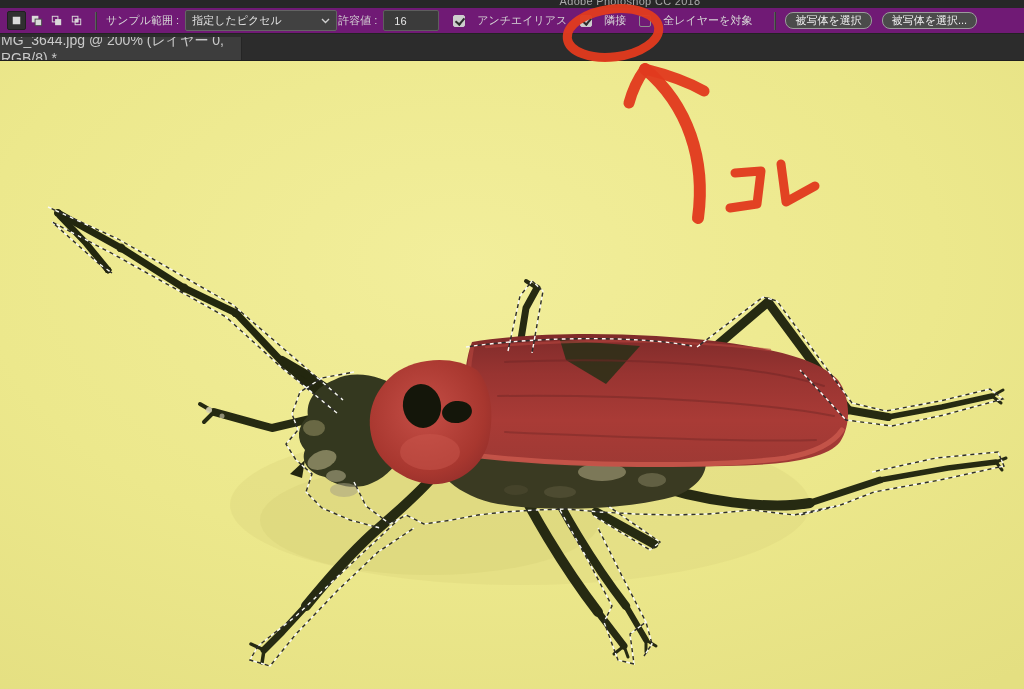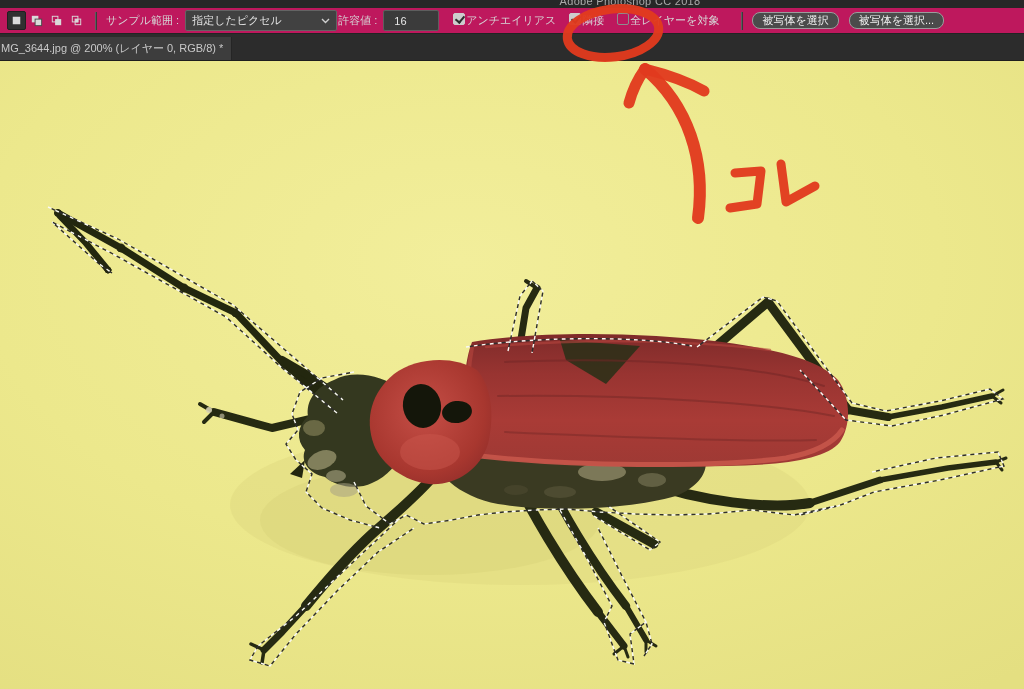--- a/index.html
+++ b/index.html
@@ -3,48 +3,48 @@
 <meta charset="utf-8">
 <style>
   html,body{margin:0;padding:0}
   body{width:1024px;height:689px;overflow:hidden;position:relative;
        font-family:"Liberation Sans",sans-serif;background:#2d2d2d}
   
   #titlebar{position:absolute;top:0;left:0;right:0;height:14px;background:#272727;overflow:hidden;z-index:5}
   #titlebar .t{position:absolute;top:-5px;left:630px;transform:translateX(-50%);
                font-size:11px;color:#a9a9a9;white-space:nowrap;letter-spacing:.3px}
   
-  #optionsbar{position:absolute;top:8px;left:0;right:0;height:25px;background:#be185d;
+  #optionsbar{position:absolute;top:8px;left:0;right:0;height:25px;background:#701a75;
               border-bottom:1px solid #232323;display:flex;align-items:center;
               color:#d6d6d6;font-size:11px;white-space:nowrap;z-index:5}
   .tools{display:flex;align-items:center;margin-left:7px;gap:1px}
   .tool{width:19px;height:19px;background:transparent;border:1px solid transparent;
         padding:0;display:flex;align-items:center;justify-content:center;border-radius:2px}
   .tool svg{width:15px;height:15px;display:block}
   .tool.selected{background:#303030;border-color:#202020}
   .vsep{width:1px;height:18px;background:#5e5e5e;border-right:1px solid #3a3a3a;margin:0 9px}
   .lbl{color:#d6d6d6;margin-right:6px}
   .dropdown{display:flex;align-items:center;justify-content:space-between;
             width:138px;height:19px;background:#414141;border:1px solid #646464;border-radius:2px;
             padding:0 6px;margin-right:1px;color:#e4e4e4}
   .dropdown .chev svg{width:9px;height:6px;display:block}
   .numfield{width:44px;height:19px;background:#3b3b3b;border:1px solid #5e5e5e;border-radius:2px;
             display:flex;align-items:center;padding-left:10px;margin-right:14px;color:#e8e8e8}
-  .cbg{display:flex;gap:1px;margin-right:13px}
+  .cbg{display:flex;align-items:center;gap:12px;margin-right:13px}
   .cb{width:12px;height:12px;border:1px solid #8e8e8e;border-radius:2px;box-sizing:border-box;position:relative;flex:0 0 auto}
   .cb.checked{background:#cdcdcd;border-color:#cdcdcd}
   .cb.checked::after{content:"";position:absolute;left:3px;top:0px;width:4px;height:7px;
        border-right:2px solid #2d2d2d;border-bottom:2px solid #2d2d2d;transform:rotate(40deg)}
   .psbtn{height:17px;background:#4b4b4b;border:1px solid #9c9c9c;border-radius:8px;color:#f0f0f0;
          font-size:11px;font-family:inherit;display:flex;align-items:center;padding:0 9px;margin-right:10px}
   
   #tabbar{position:absolute;top:34px;left:0;right:0;height:26px;background:#2c2c2c;
           border-bottom:1px solid #1e1e1e;z-index:5}
   .tab{position:absolute;left:0;top:3px;bottom:0;min-width:218px;max-width:232px;background:#3d3d3d;
-       color:#c9c9c9;font-size:11px;display:flex;align-items:center;padding:0 8px 0 1px;
+       color:#c9c9c9;font-size:14px;display:flex;align-items:center;padding:0 8px 0 1px;
        overflow:hidden;border-right:1px solid #252525}
   
   #canvas{position:absolute;top:60px;left:0;width:1024px;height:629px;overflow:hidden}
   #canvas svg{position:absolute;inset:0;display:block}
   
   .ant-w{fill:none;stroke:#f8f8f4;stroke-width:1.4;stroke-dasharray:4 4}
   .ant-b{fill:none;stroke:#2e2e2e;stroke-width:1.4;stroke-dasharray:4 4;stroke-dashoffset:4}
   
   #annotation{position:absolute;inset:0;z-index:50;pointer-events:none}
   .marker{fill:none;stroke:#e13a1e;stroke-linecap:round;stroke-linejoin:round;opacity:.96}

